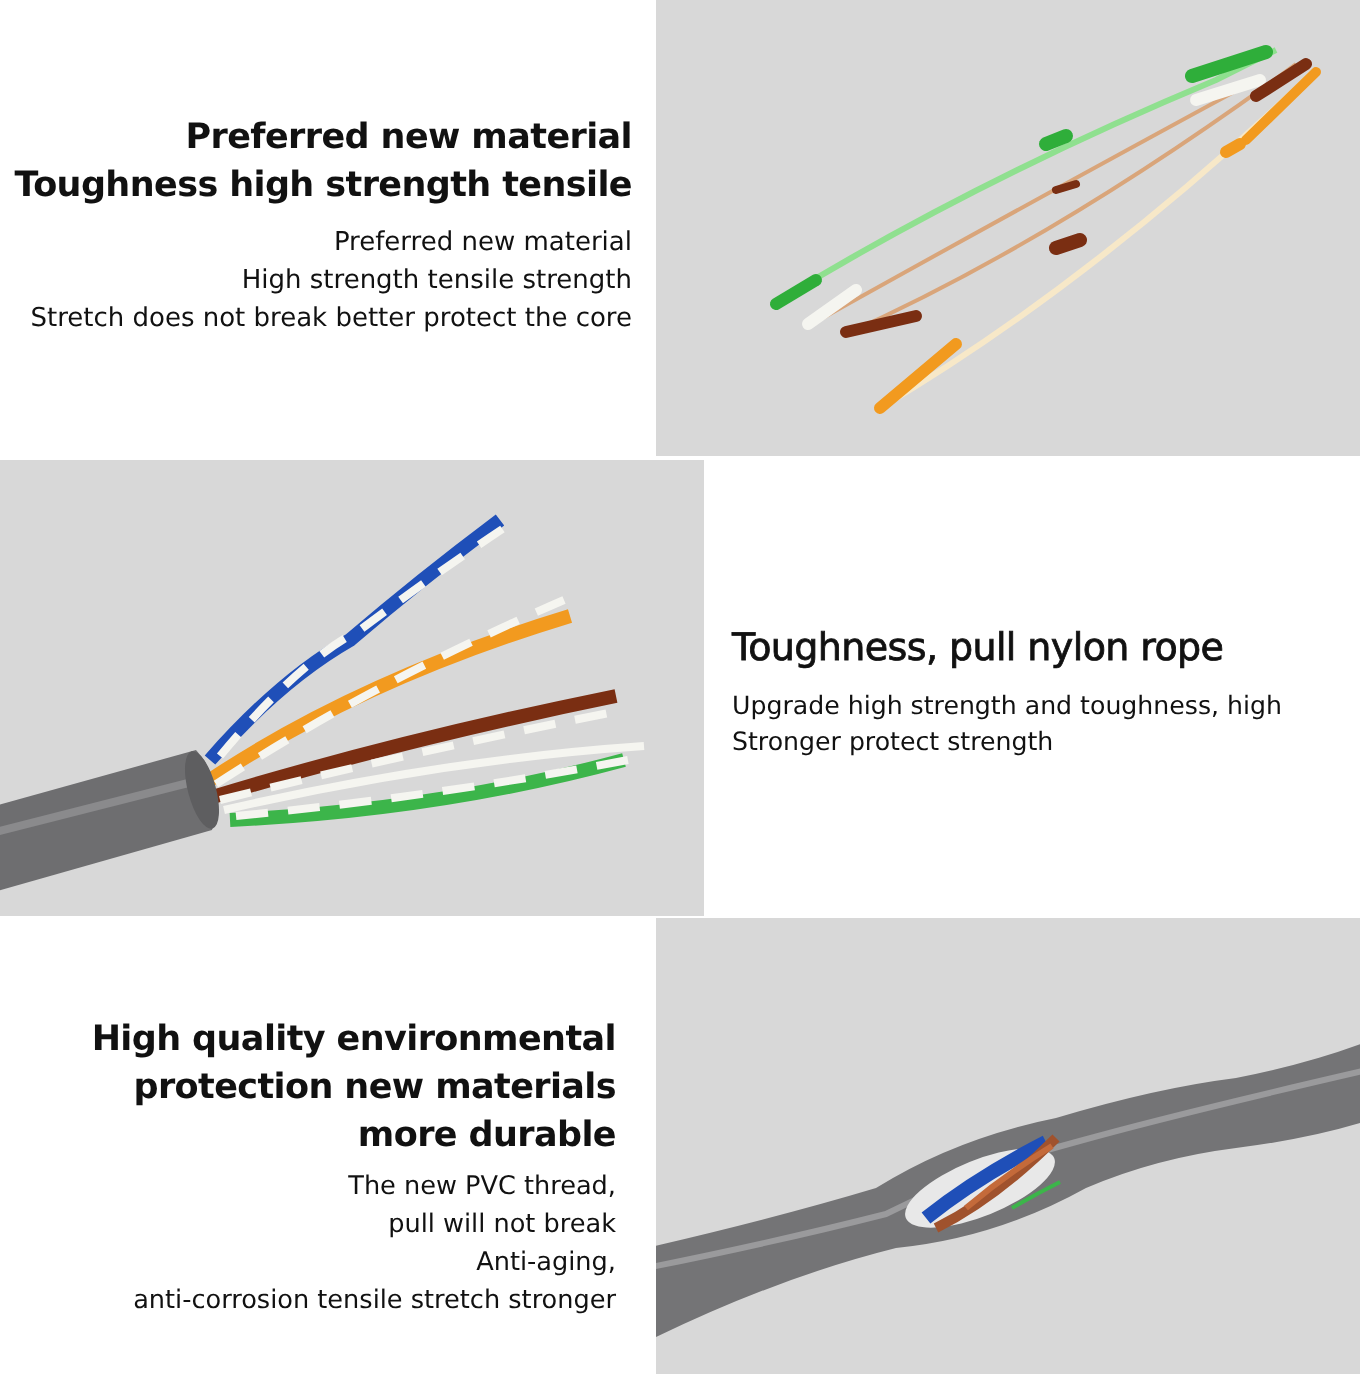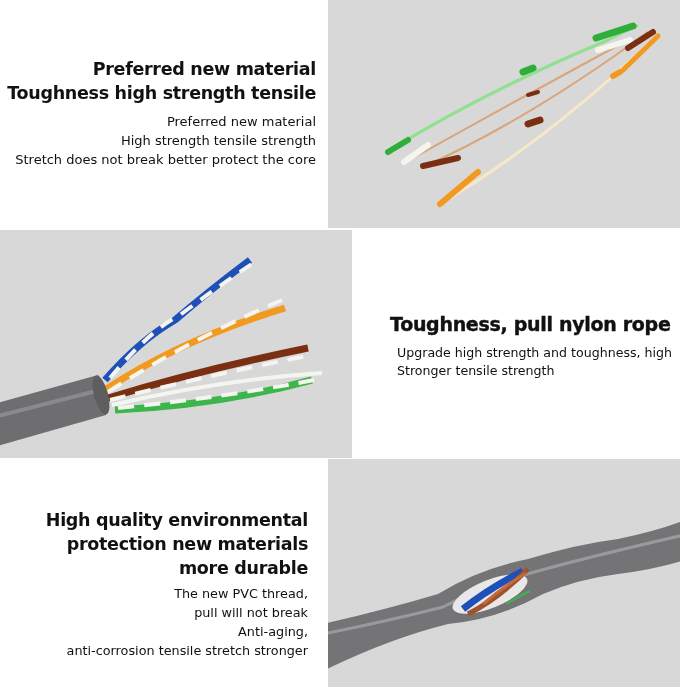--- a/index.html
+++ b/index.html
@@ -16,22 +16,22 @@
     .text { position: absolute; }
     .title { font-weight: bold; letter-spacing: -0.3px; }
     .right { text-align: right; }
     .left { text-align: left; }
 
     #t1 { right: 364px; top: 57px; width: 330px; }
     #t1 .title { font-size: 17.5px; line-height: 24px; }
     #t1 .desc { margin-top: 7px; font-size: 13px; line-height: 19px; }
 
     #t2 { left: 366px; top: 311px; width: 310px; }
-    #t2 .title { font-size: 19px; line-height: 26px; font-weight: bold; margin-left: 24px; -webkit-text-stroke: 0.4px #111; }
-    #t2 .desc { margin-top: 7px; font-size: 12.6px; line-height: 18px; margin-left: 31px; }
+    #t2 .title { font-size: 19px; line-height: 26px; font-weight: normal; -webkit-text-stroke: 0.4px #111; }
+    #t2 .desc { margin-top: 7px; font-size: 12.6px; line-height: 18px; }
 
     #t3 { right: 372px; top: 508px; width: 320px; }
     #t3 .title { font-size: 17.5px; line-height: 24px; }
     #t3 .desc { margin-top: 4px; font-size: 12.8px; line-height: 19px; }
     .line { display: block; white-space: nowrap; }
   </style>
 </head>
 <body>
 
 <div class="text right" id="t1">
@@ -93,21 +93,21 @@
     <ellipse cx="101" cy="165" rx="7" ry="20" transform="rotate(-15 101 165)" fill="#5e5e60"></ellipse>
   </svg>
 </div>
 
 <div class="text left" id="t2">
   <div class="title">
     <span class="line">Toughness, pull nylon rope</span>
   </div>
   <div class="desc">
     <span class="line">Upgrade high strength and toughness, high</span>
-    <span class="line">Stronger tensile strength</span>
+    <span class="line">Stronger protect strength</span>
   </div>
 </div>
 
 <div class="text right" id="t3">
   <div class="title">
     <span class="line">High quality environmental</span>
     <span class="line">protection new materials</span>
     <span class="line">more durable</span>
   </div>
   <div class="desc">

